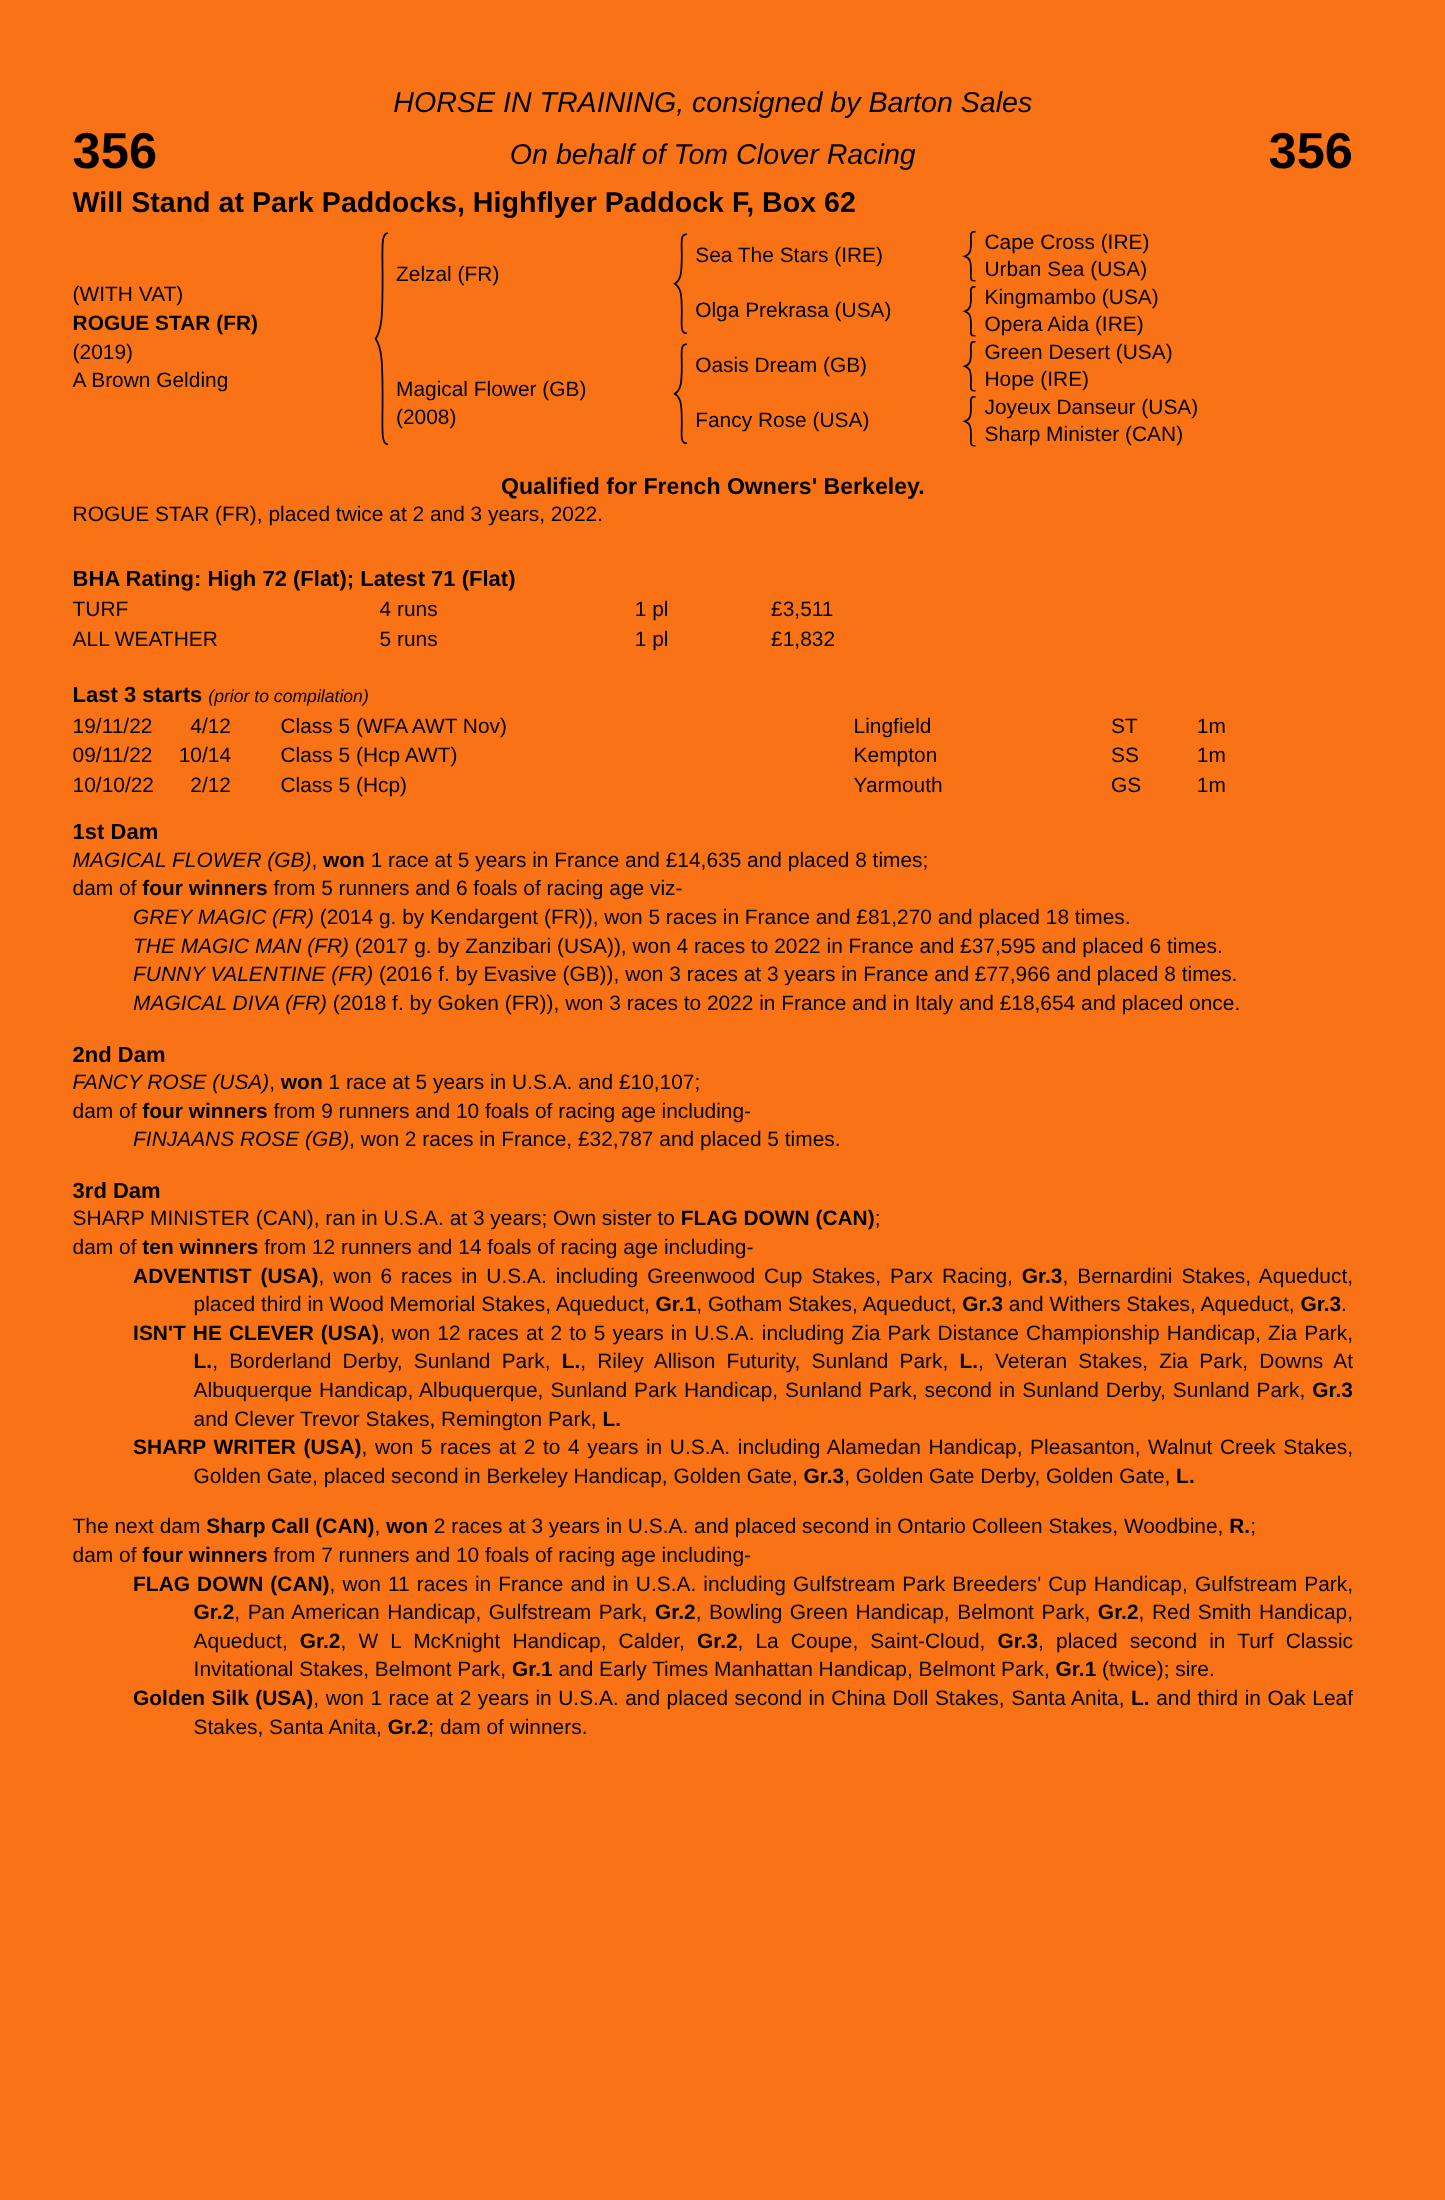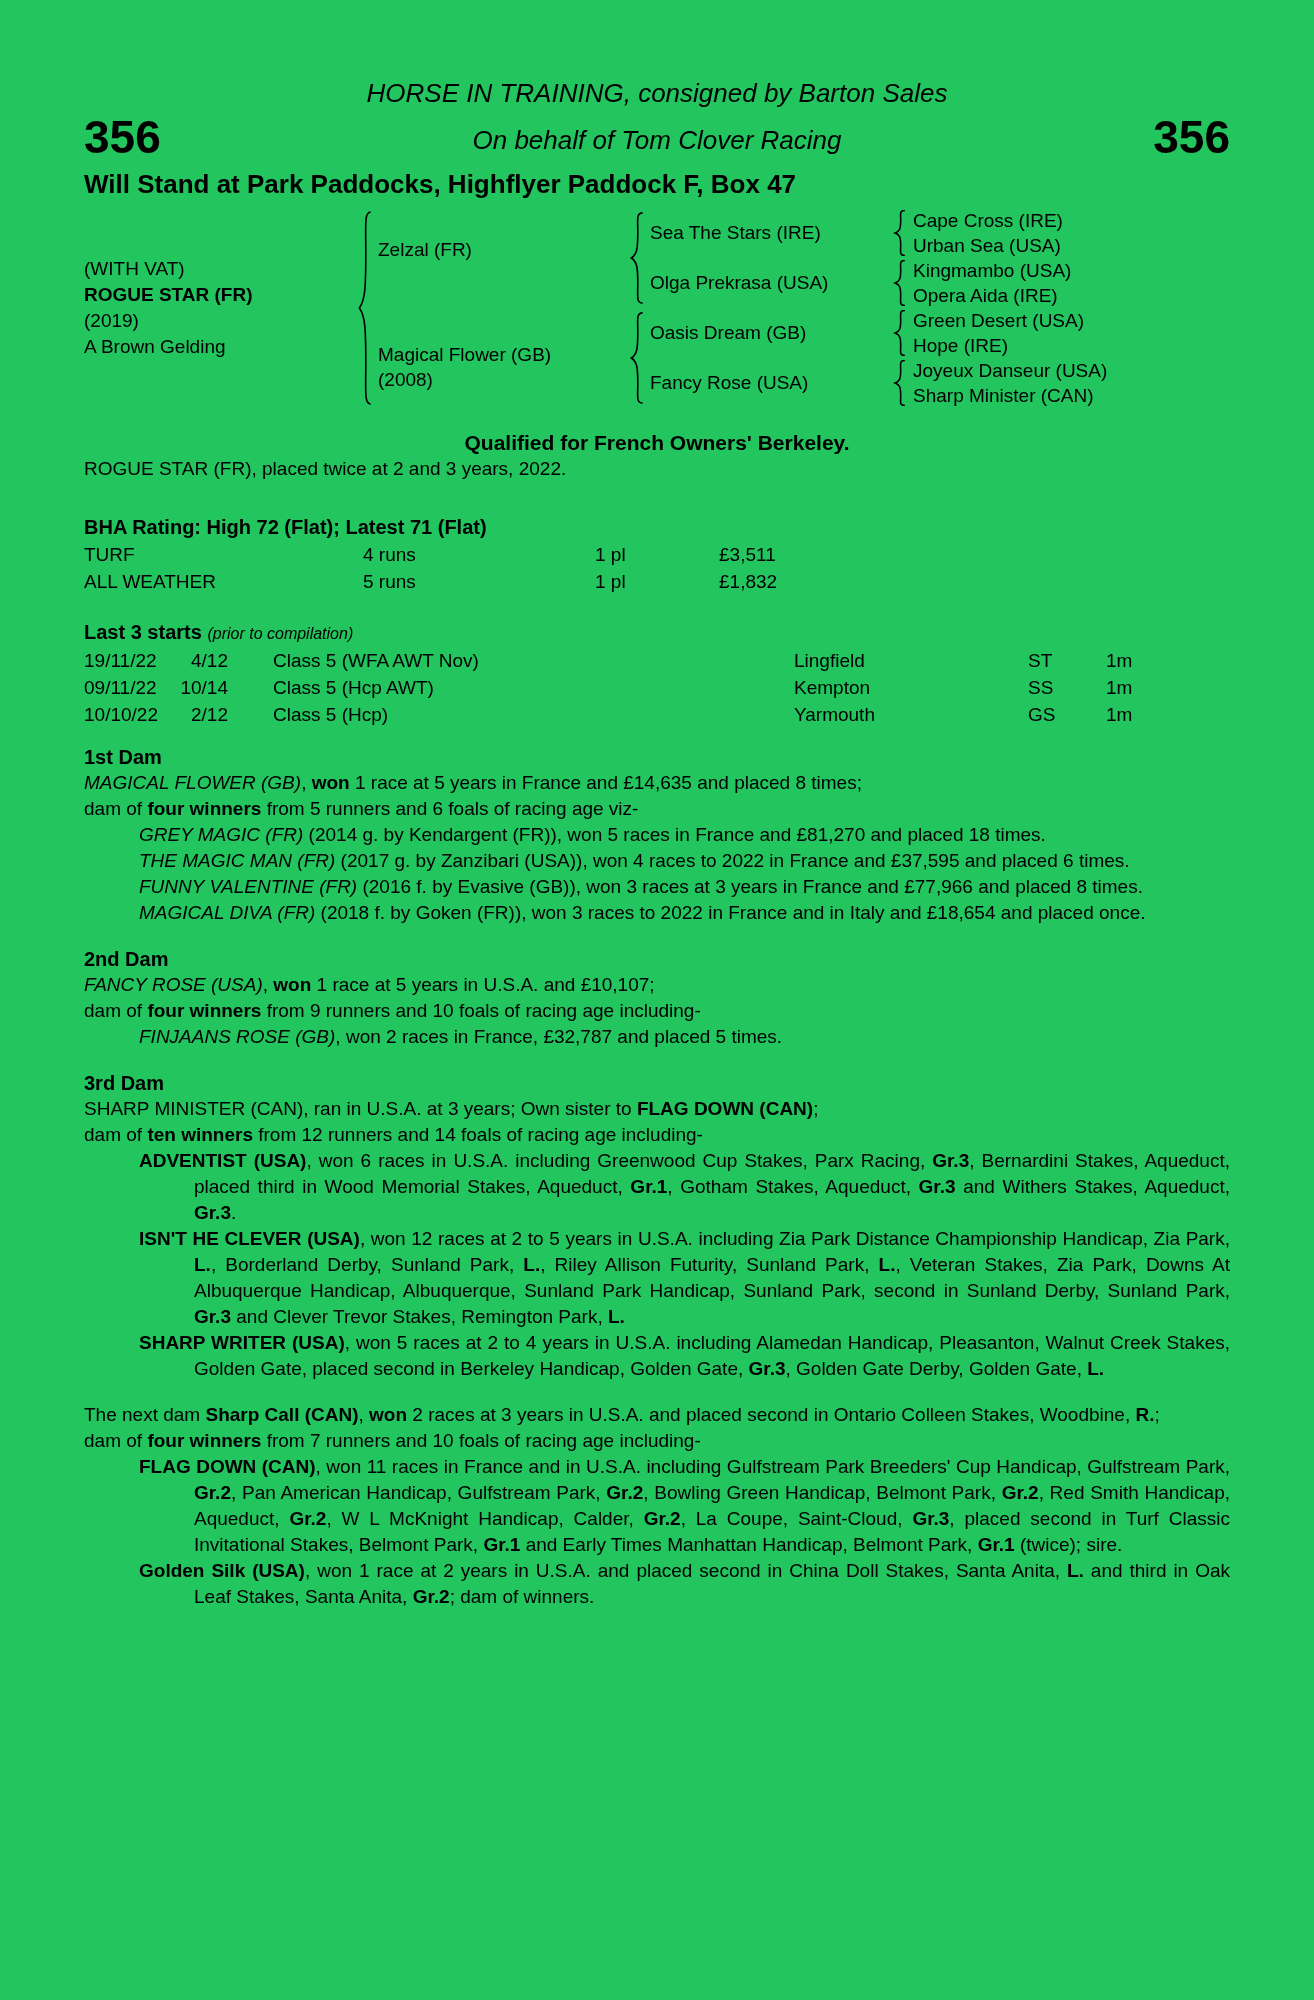--- a/index.html
+++ b/index.html
@@ -1,20 +1,20 @@
 <!DOCTYPE html>
 <html><head>
 <meta charset="utf-8">
 <style>
   * { margin:0; padding:0; box-sizing:border-box; }
   html,body { background:#ffffff; }
   body { font-family:"Liberation Sans", sans-serif; color:#000; }
   .page {
-    width:1314px; height:2000px; margin:0 auto; background:#22c55e;
-    padding:78px 84px 40px 84px; overflow:hidden;
+    width:1314px; height:2000px; margin:0 auto; background:#f97316;
+    padding:78px 84px 40px 66px; overflow:hidden;
   }
   
   .consign-line { text-align:center; font-style:italic; font-size:26px; line-height:30px; }
   .lot-row { position:relative; display:flex; justify-content:space-between; align-items:baseline; margin-top:4px; height:50px; }
   .lot-number { font-weight:700; font-size:46px; line-height:50px; }
   .behalf { position:absolute; left:0; right:0; text-align:center; font-style:italic; font-size:26px; bottom:6px; }
   .stand-line { font-weight:700; font-size:26px; line-height:32px; margin-top:6px; }
   
   .ped { display:flex; margin-top:8px; height:200px; font-size:19px; }
   .ped-col { display:flex; flex-direction:column; }
@@ -54,21 +54,21 @@
 <body>
 
 <div class="page">
 
   <div class="consign-line">HORSE IN TRAINING, consigned by Barton Sales</div>
   <div class="lot-row">
     <div class="lot-number">356</div>
     <div class="behalf">On behalf of Tom Clover Racing</div>
     <div class="lot-number">356</div>
   </div>
-  <div class="stand-line">Will Stand at Park Paddocks, Highflyer Paddock F, Box 47</div>
+  <div class="stand-line">Will Stand at Park Paddocks, Highflyer Paddock F, Box 62</div>
 
   <div class="ped">
     <div class="ped-col ped-root">
       <div>(WITH VAT)</div>
       <div class="bold">ROGUE STAR (FR)</div>
       <div>(2019)</div>
       <div>A Brown Gelding</div>
     </div>
     <div class="brace-col">
       <div class="bcell" style="height:200px;">

